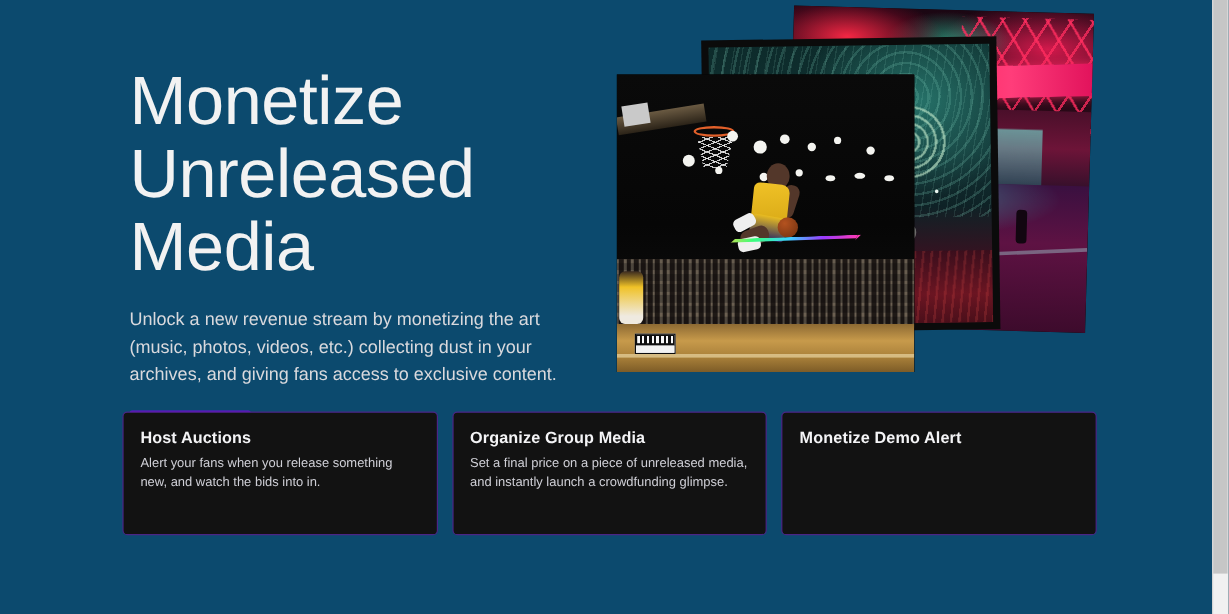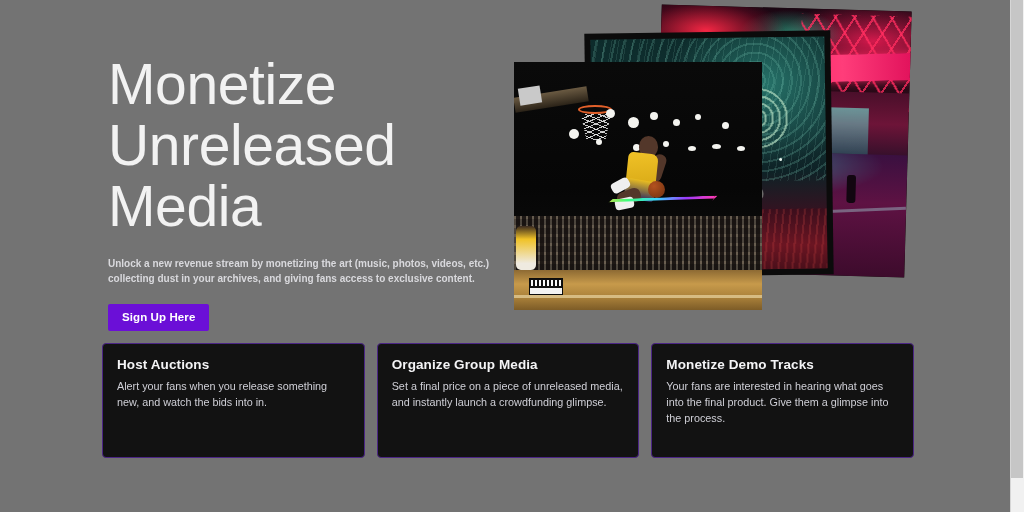--- a/index.html
+++ b/index.html
@@ -5,43 +5,43 @@
   * { margin:0; padding:0; box-sizing:border-box; }
   html, body {
     width:1024px; height:512px;
     background:#121212;
     overflow:hidden;
     font-family:"Liberation Sans", sans-serif;
   }
   #page {
     position:relative;
     width:1024px; height:512px;
-    background:#737373;
+    background:#0c4a6e;
   }
 
   
   .hero-text {
     position:absolute;
     left:108px; top:54px;
     width:420px;
   }
   .hero-title {
     font-size:57px;
     line-height:1.07;
     font-weight:400;
     color:#f2f2f2;
     letter-spacing:-0.4px;
     white-space:pre-line;
   }
   .hero-sub {
     margin-top:19px;
-    font-size:10px;
+    font-size:15px;
     line-height:1.53;
     color:#d9d9dd;
-    font-weight:700;
+    font-weight:400;
     width:382px;
   }
   .cta {
     display:inline-block;
     margin-top:17px;
     background:#6b0fd7;
     color:#ffffff;
     font-size:11.5px;
     font-weight:bold;
     letter-spacing:0.1px;
@@ -277,21 +277,21 @@
   }
   .pa-bottom {
     position:absolute; left:0; bottom:0; width:100%; height:38%;
     background:#f2f2f2;
   }
 
   
   .cards {
     position:absolute;
     left:102px; top:343px;
-    width:812px; height:115px;
+    width:812px; height:103px;
     display:flex;
     gap:12px;
   }
   .card {
     flex:1;
     border:1px solid #4b2585;
     border-radius:4px;
     background:#121212;
     padding:13px 14px 0 14px;
   }
@@ -422,22 +422,21 @@
   <div class="cards">
     <div class="card">
       <div class="card-title">Host Auctions</div>
       <div class="card-body">Alert your fans when you release something new, and watch the bids into in.</div>
     </div>
     <div class="card">
       <div class="card-title">Organize Group Media</div>
       <div class="card-body">Set a final price on a piece of unreleased media, and instantly launch a crowdfunding glimpse.</div>
     </div>
     <div class="card">
-      <div class="card-title">Monetize Demo Tracks</div>
-      <div class="card-body">Your fans are interested in hearing what goes into the final product. Give them a glimpse into the process.</div>
+      <div class="card-title">Monetize Demo Alert</div>
     </div>
   </div>
 
   <div class="scrollbar-track">
     <div class="scrollbar-thumb"></div>
   </div>
 
 </div>
 
 </body></html>

